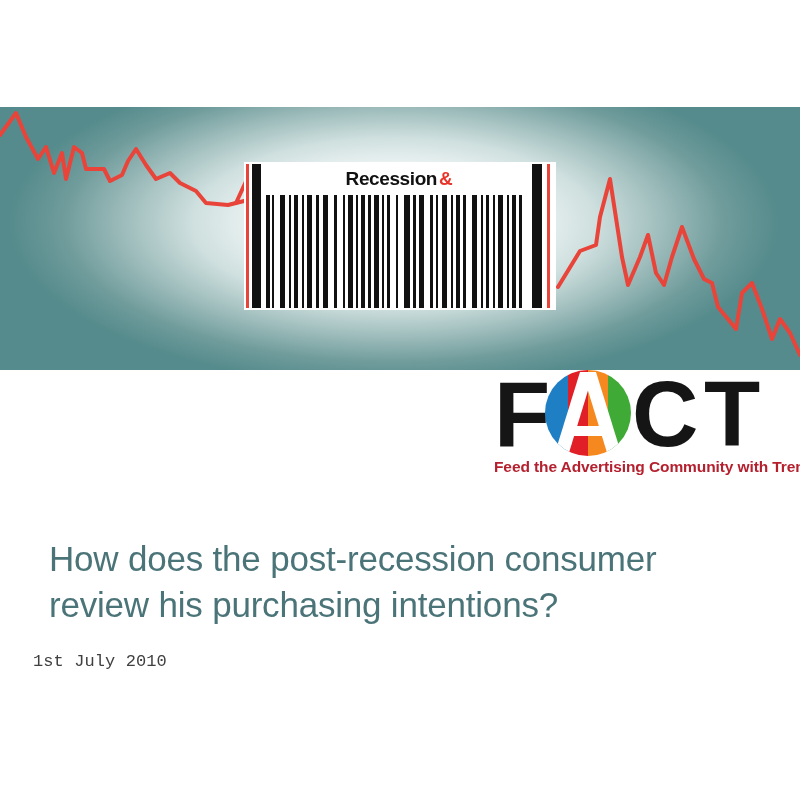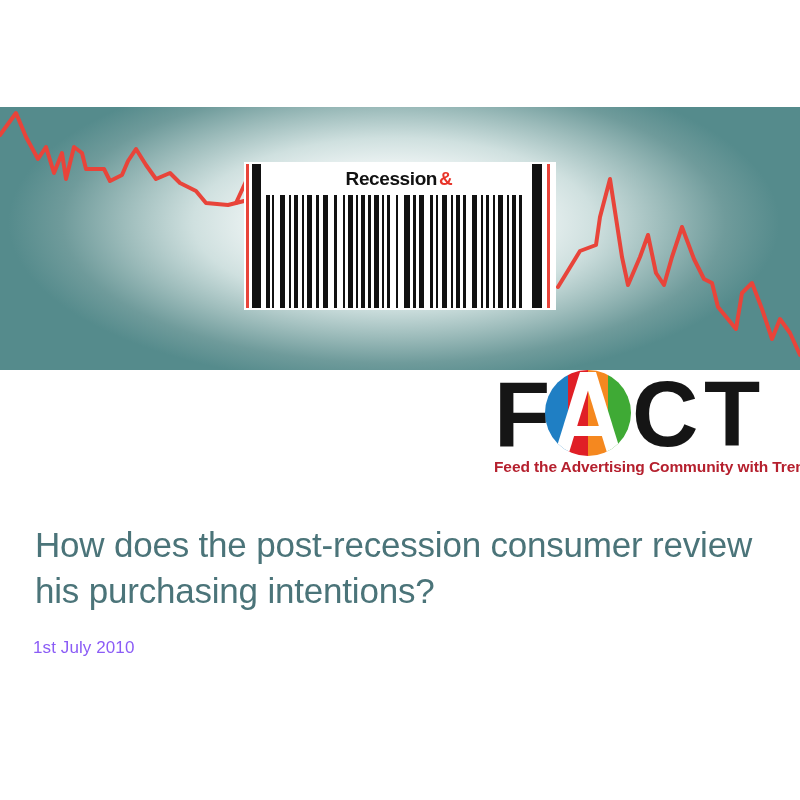--- a/index.html
+++ b/index.html
@@ -129,27 +129,27 @@
     left: 33px;
     top: 520px;
     width: 730px;
   }
   .slide-title {
     font-family: "Liberation Sans", sans-serif;
     font-size: 35px;
     line-height: 1.32;
     color: #4b7479;
     font-weight: normal;
-    margin: 2px;
+    margin: 16px;
     letter-spacing: -0.2px;
   }
   .slide-date {
-    font-family: Liberation Sans, sans-serif;
+    font-family: Liberation Mono, monospace;
     font-size: 17px;
-    color: #8b5cf6;
+    color: #404040;
     margin: 24px 0 0 0;
     letter-spacing: 0.1px;
   }
 </style>
 </head>
 <body>
 
 <div class="banner">
 
   <svg class="banner-svg" viewBox="0 0 800 263" preserveAspectRatio="none">

